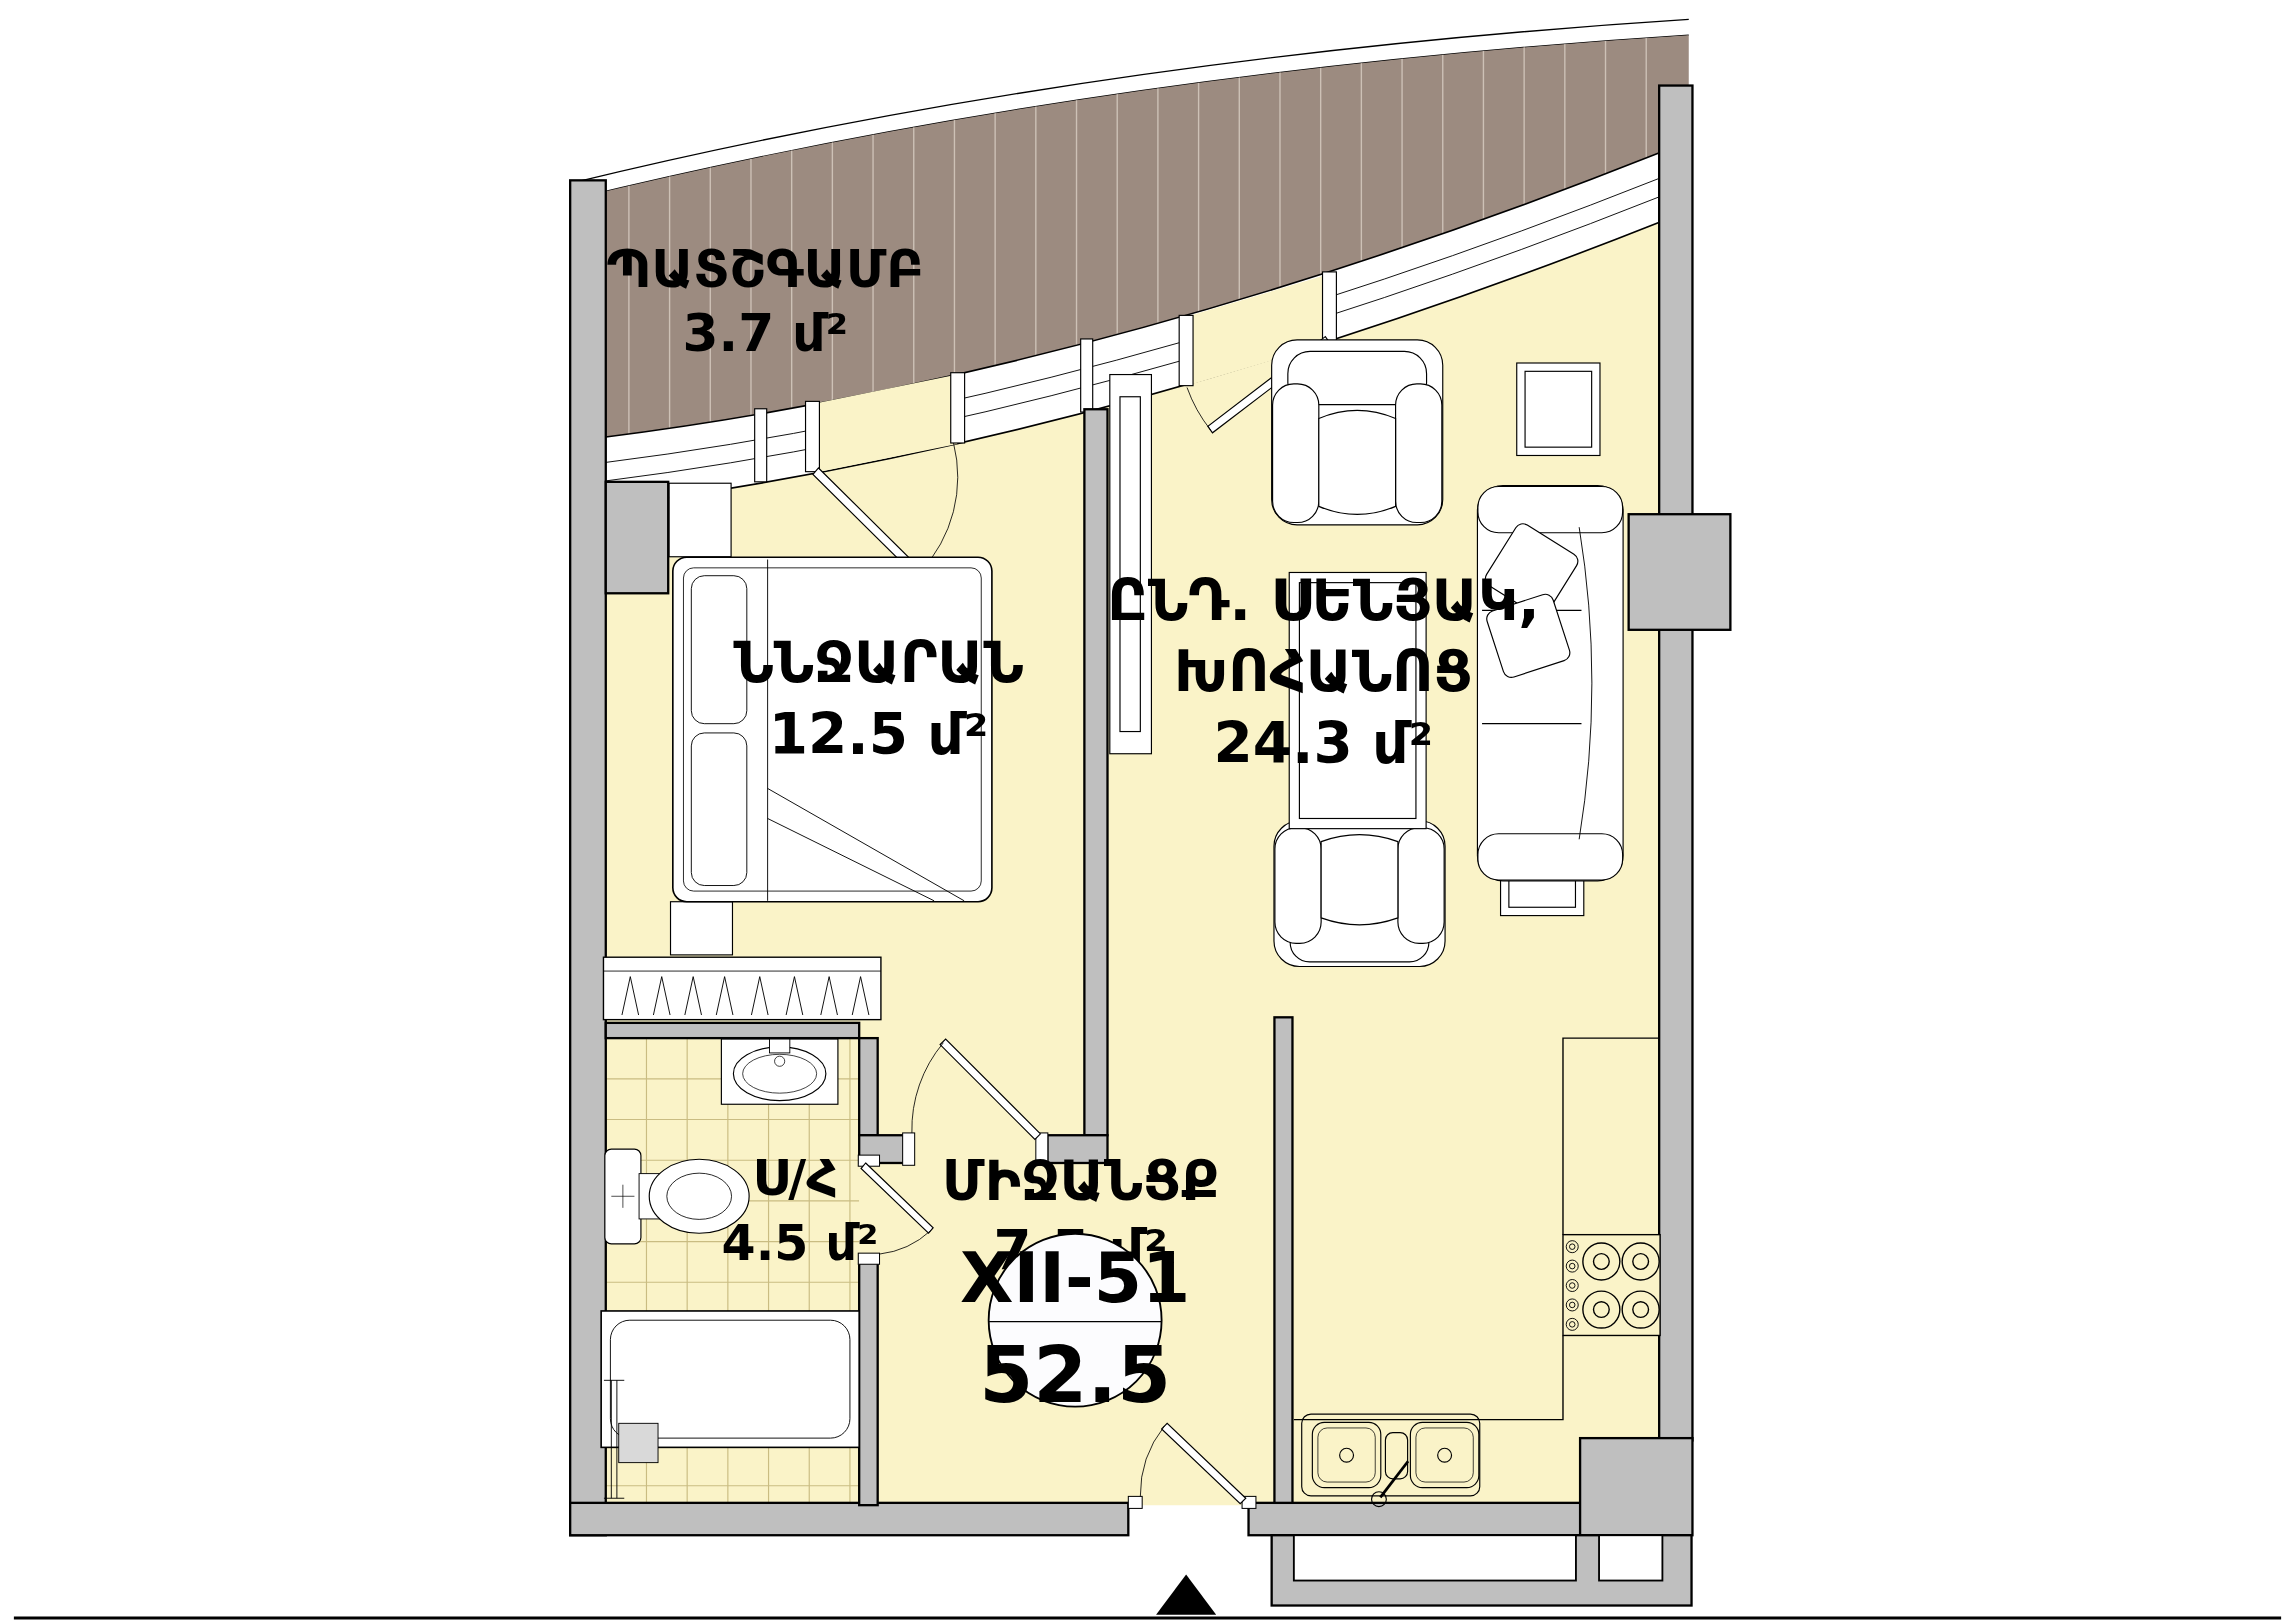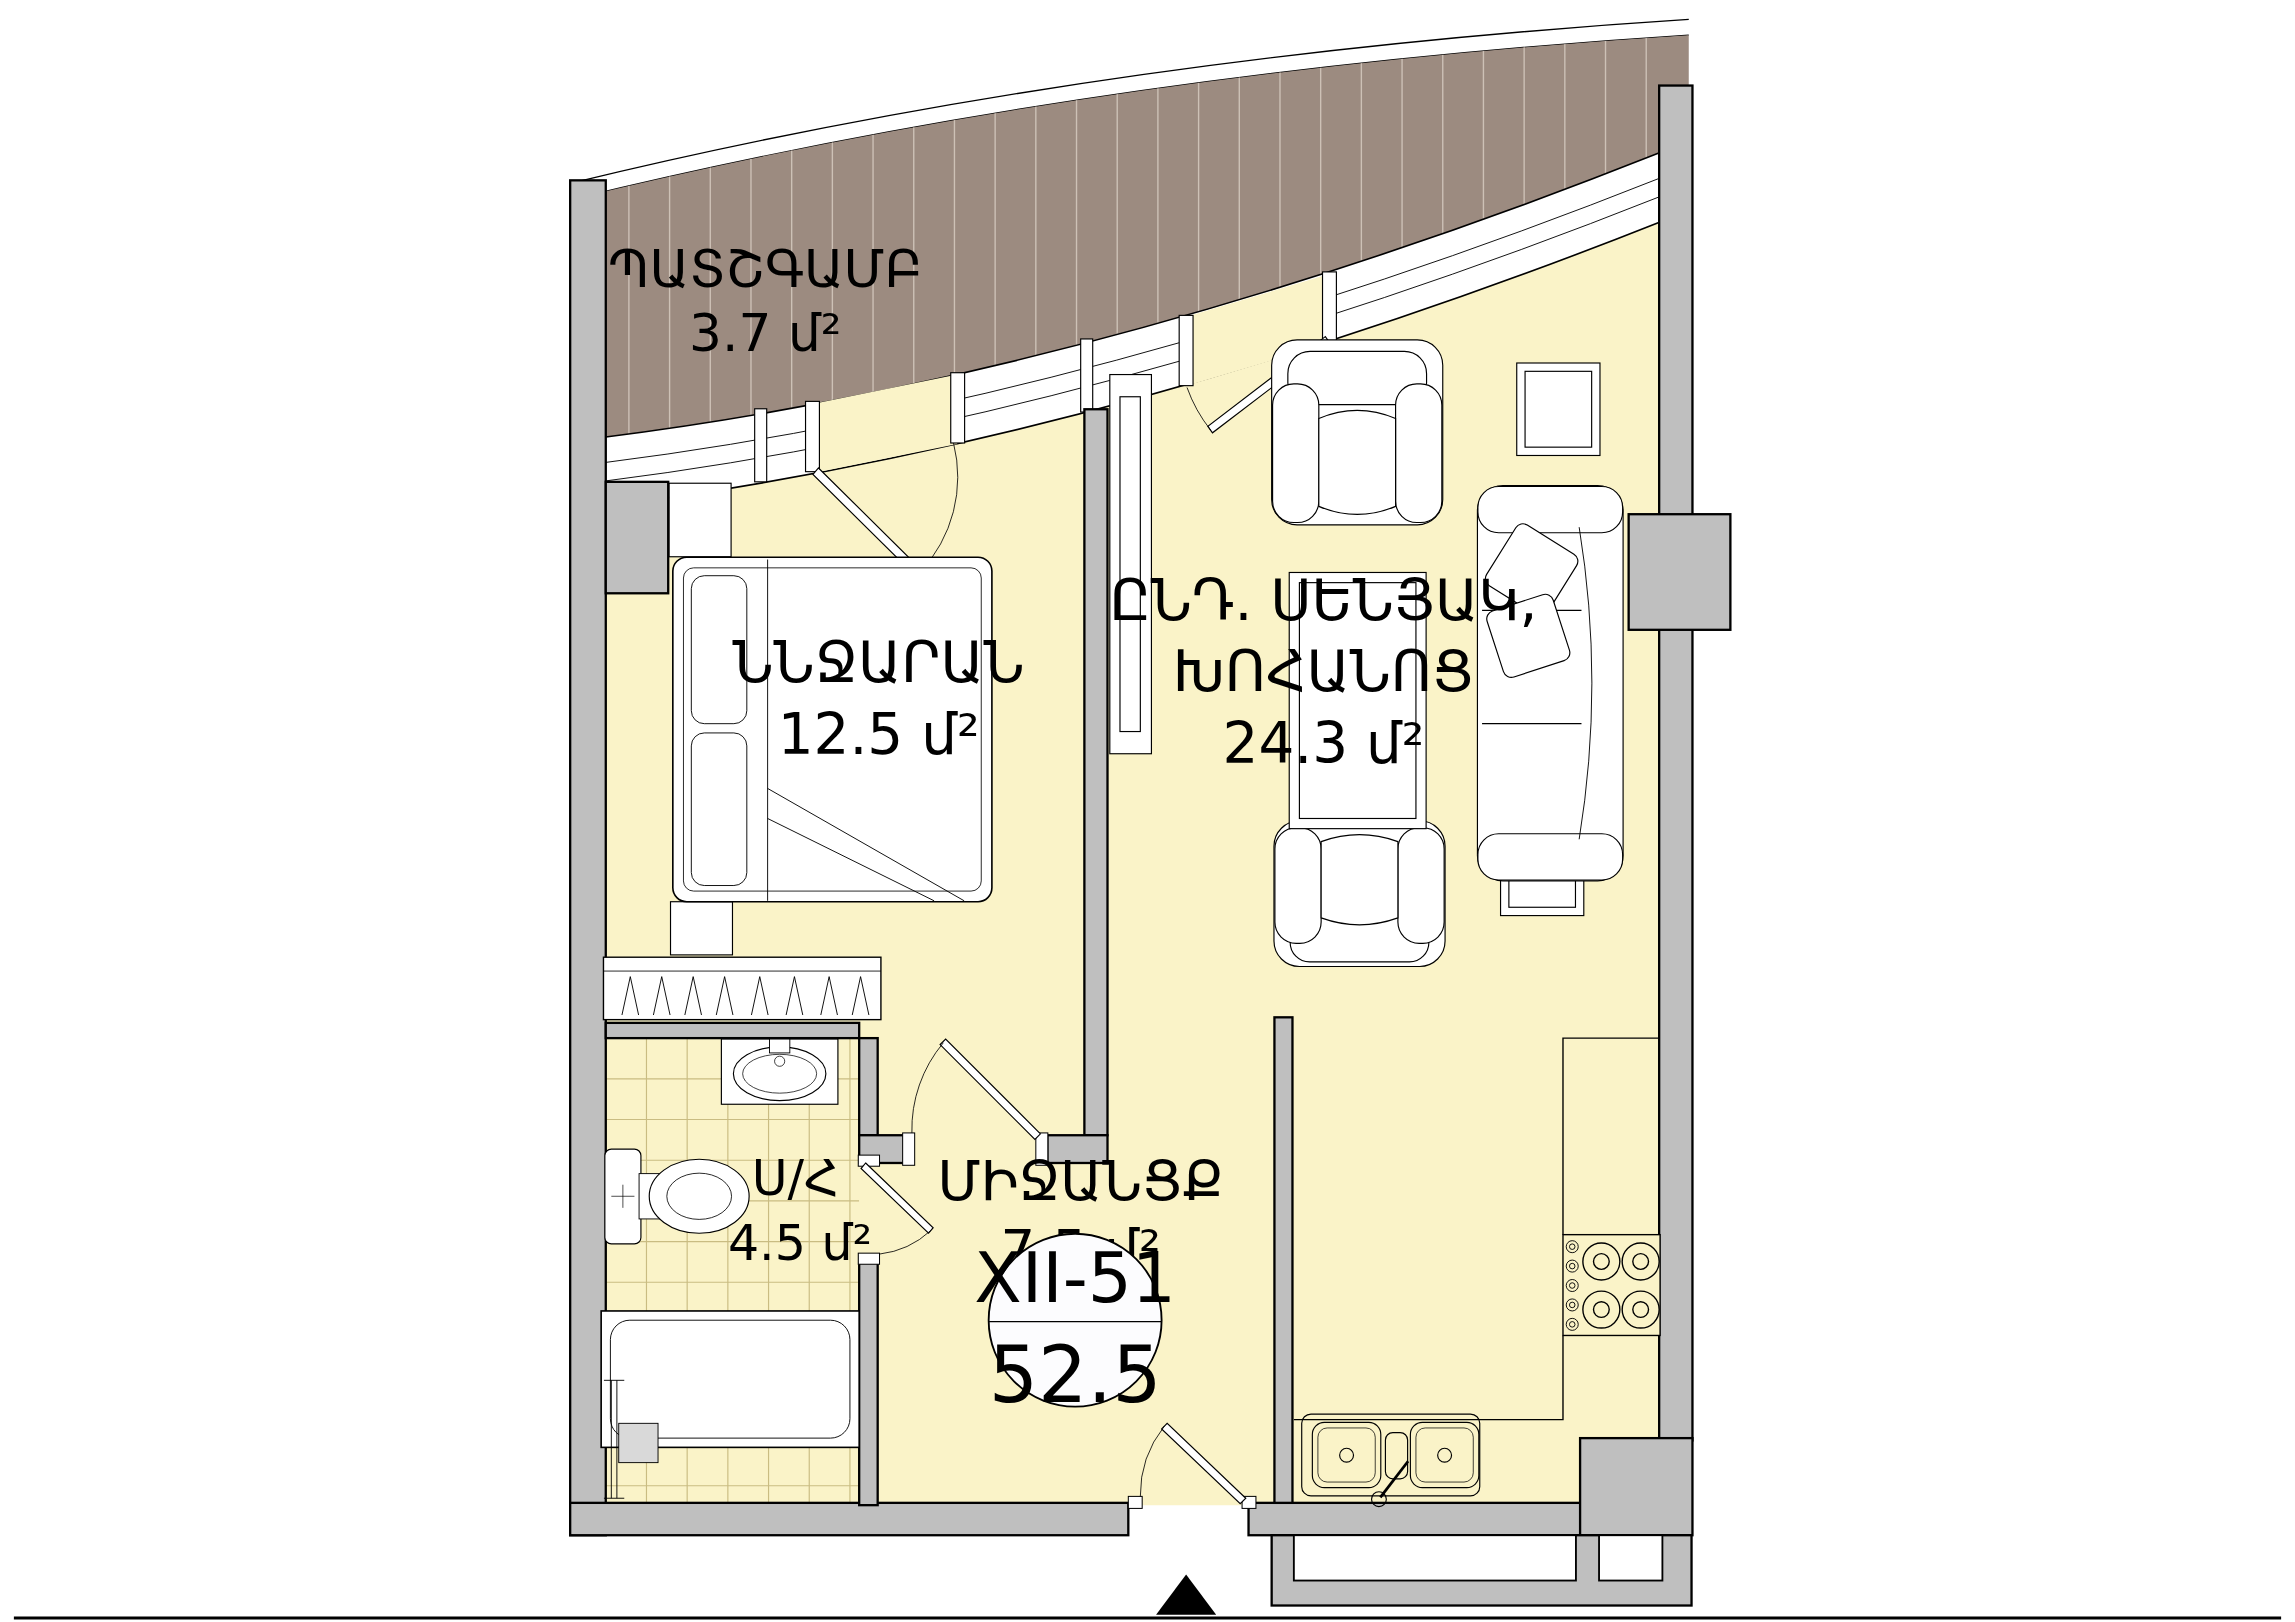--- a/index.html
+++ b/index.html
@@ -1,17 +1,17 @@
 <!DOCTYPE html>
 <html style="font-size:7.4px"><head>
 <meta charset="utf-8">
 <style>
   html,body{margin:0;padding:0;background:#ffffff;}
   body{font-family:"DejaVu Sans", sans-serif;}
-  .plan-wrap{width:100%;height:100vh;display:flex;align-items:flex-start;justify-content:center;}
+  .plan-wrap{width:100%;height:100vh;display:flex;align-items:flex-start;justify-content:center;font-weight:bold;}
   svg{width:100%;height:auto;display:block;}
   text{fill:#000;font-family:"DejaVu Sans", sans-serif;}
   .room-label{font-size:122px;}
   .room-label.small{font-size:106px;}
   .balcony-label{font-size:112px;}
   .badge-top{font-size:150px;}
   .badge-bottom{font-size:168px;}
   .hall-label{font-size:118px;}
 </style>
 </head>

